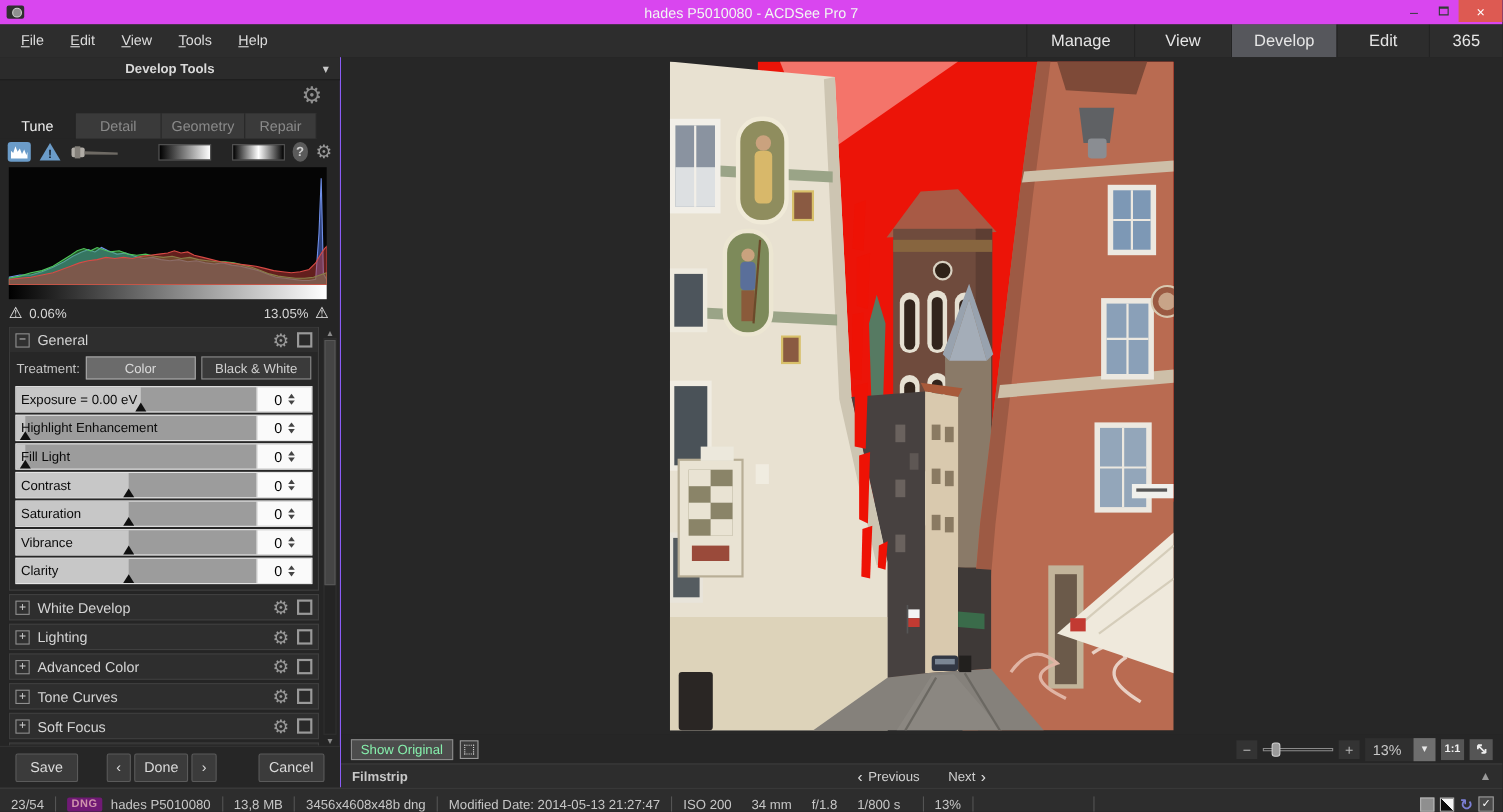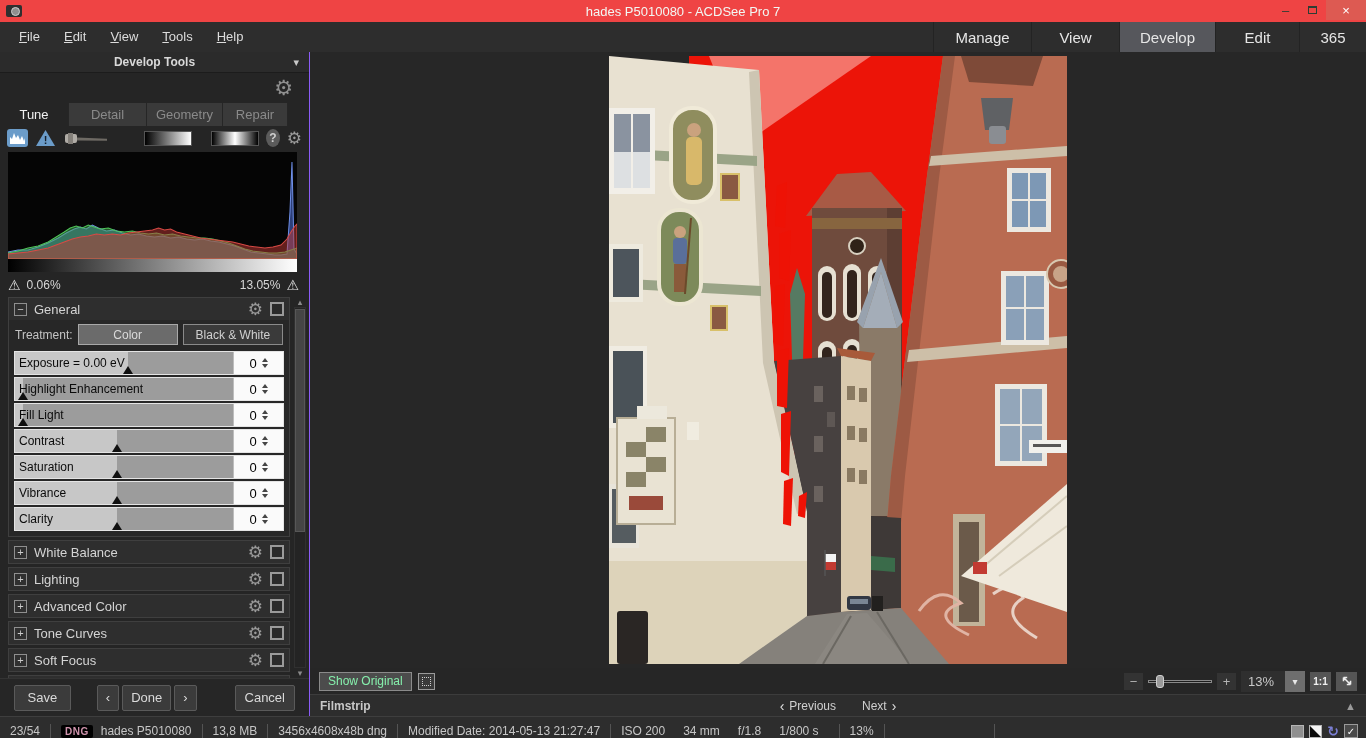--- a/index.html
+++ b/index.html
@@ -131,36 +131,36 @@
   .fs-label { color:#c8c8c8; font-size:12px; font-weight:bold; }
   .fs-nav { position:absolute; left:50%; transform:translateX(-50%); display:flex; gap:26px; color:#d0d0d0; font-size:12px; }
   .fs-navitem { display:flex; gap:5px; align-items:center; }
   .fs-chev { font-size:14px; line-height:12px; color:#e0e0e0; }
   .fs-collapse { margin-left:auto; color:#9a9a9a; font-size:11px; }
 
   
   .statusbar { height:22px; flex:0 0 22px; background:#2d2d2d; border-top:1px solid #3e3e3e; display:flex;
     align-items:flex-end; color:#c6c6c6; font-size:12px; }
   .sb-seg { display:flex; align-items:center; gap:8px; padding:0 10px; height:14px; border-right:1px solid #545454; }
-  .dng-badge { background:#000000; color:#cf93ac; font-size:10px; font-weight:bold; padding:1px 4px; border-radius:2px;
+  .dng-badge { background:#701a75; color:#cf93ac; font-size:10px; font-weight:bold; padding:1px 4px; border-radius:2px;
     letter-spacing:.5px; }
   .exif-seg span { margin-right:10px; }
   .sb-icons { margin-left:auto; display:flex; align-items:center; gap:5px; padding-right:8px; }
   .sbi-square { width:13px; height:13px; background:#8f8f8f; border:1px solid #b5b5b5; }
   .sbi-diag { width:13px; height:13px; border:1px solid #b5b5b5; background:linear-gradient(45deg,#0a0a0a 49%,#f5f5f5 51%); }
   .sbi-sync { color:#7b7fd4; font-size:14px; font-weight:bold; line-height:13px; }
   .sbi-check { width:14px; height:14px; background:#4a4a4a; border:1px solid #9a9a9a; color:#fff; font-size:10px;
     display:flex; align-items:center; justify-content:center; }
 </style>
 </head>
 <body>
 
 <div class="app">
 
-  <div class="titlebar" style="background-color: #ef4444; align-items: center;">
+  <div class="titlebar" style="background-color: #d946ef; align-items: center;">
     <div class="cam-icon"></div>
     <div class="title-text">hades P5010080 - ACDSee Pro 7</div>
     <div class="caption">
       <div class="cap-btn">–</div>
       <div class="cap-btn">
           <span class="max-glyph"></span>
         </div>
       <div class="close-btn" style="background-color: rgb(221, 90, 82);">×</div>
     </div>
   </div>
@@ -340,21 +340,21 @@
                       <i class="up"></i>
                       <i class="dn"></i>
                     </span>
                 </span>
               </div>
             </div>
           </div>
 
           <div class="sec-header standalone">
             <span class="expand-box">+</span>
-            <span class="sec-title">White Balance</span>
+            <span class="sec-title">White Develop</span>
             <span class="gear-sm">⚙</span>
             <span class="sec-check"></span>
           </div>
           <div class="sec-header standalone">
             <span class="expand-box">+</span>
             <span class="sec-title">Lighting</span>
             <span class="gear-sm">⚙</span>
             <span class="sec-check"></span>
           </div>
           <div class="sec-header standalone">

